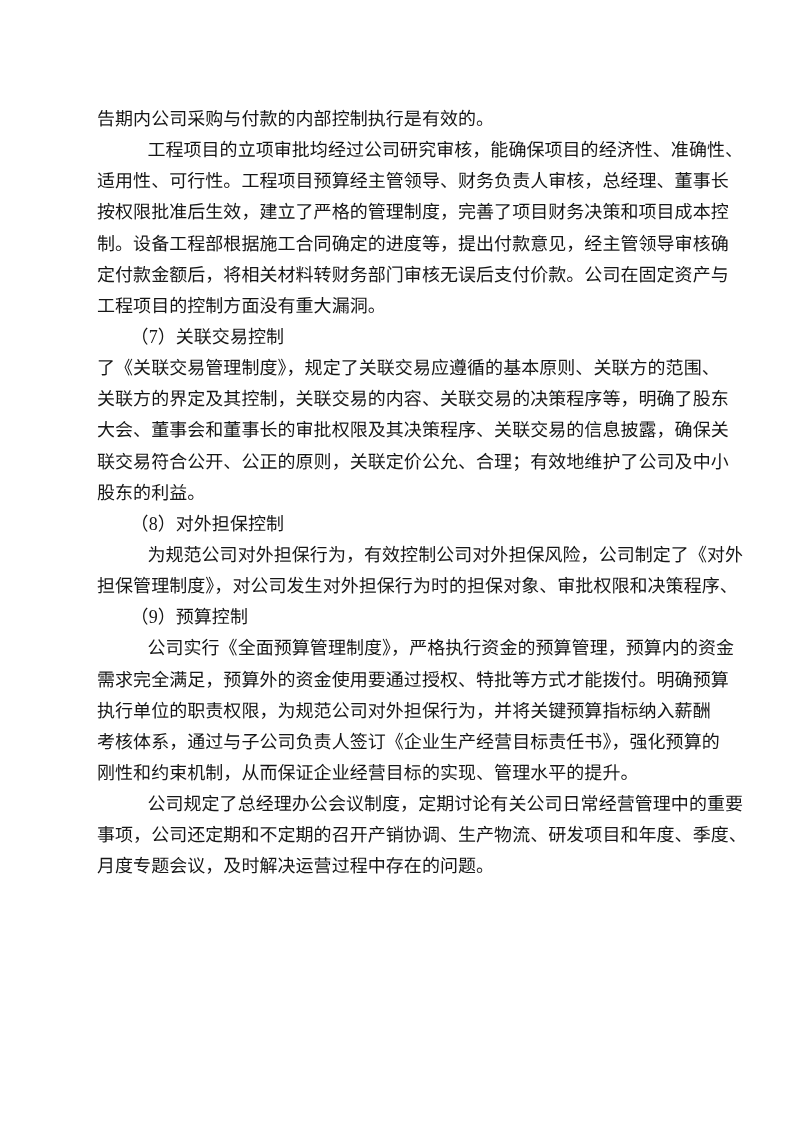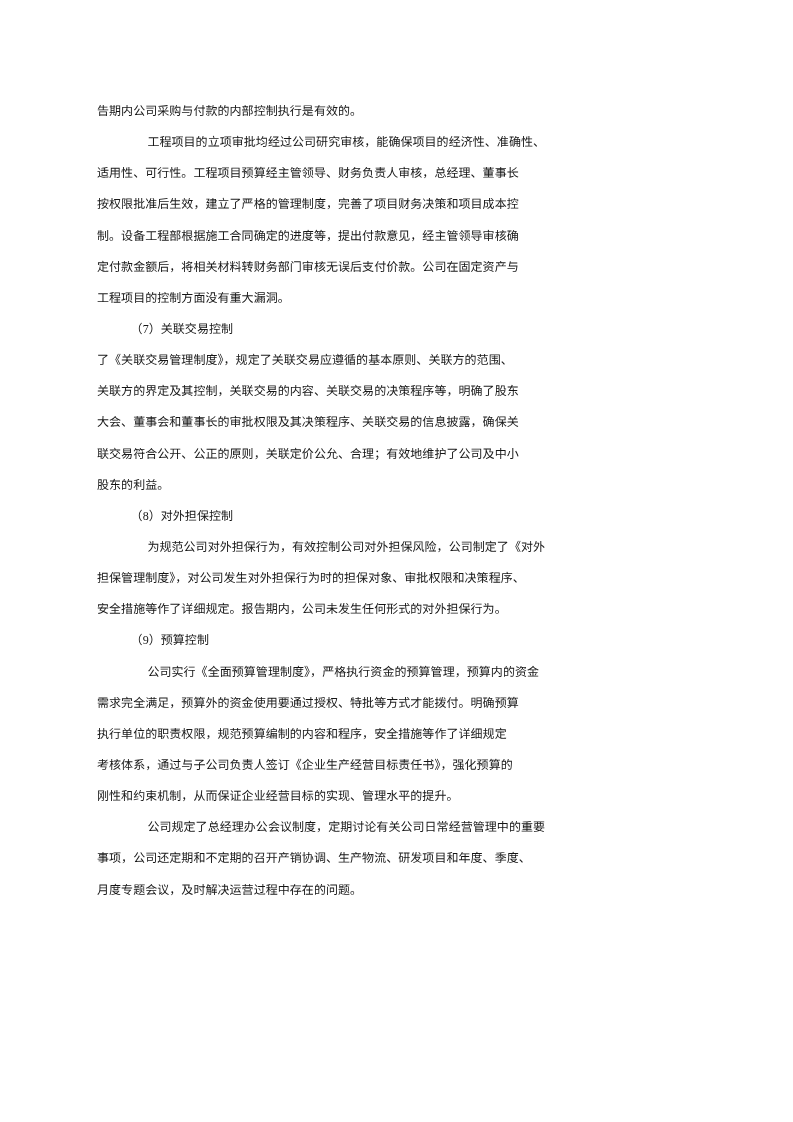--- a/index.html
+++ b/index.html
@@ -13,23 +13,23 @@
     width: 793px;
     height: 1122px;
     background: #ffffff;
     overflow: hidden;
     font-family: "Liberation Serif", "DejaVu Serif", serif;
     color: #161616;
   }
   .text-block {
     position: absolute;
     left: 97px;
-    top: 96px;
+    top: 104px;
     width: 612px;
-    font-size: 12px;
+    font-size: 18px;
     line-height: 31.15px;
     letter-spacing: 0.05px;
   }
   .line {
     white-space: nowrap;
     height: 31.15px;
   }
   
   .ind2 { text-indent: 33.6px; }
   
@@ -49,24 +49,23 @@
     <div class="line">工程项目的控制方面没有重大漏洞。</div>
     <div class="line ind2">（7）关联交易控制</div>
     <div class="line">了《关联交易管理制度》，规定了关联交易应遵循的基本原则、关联方的范围、</div>
     <div class="line">关联方的界定及其控制，关联交易的内容、关联交易的决策程序等，明确了股东</div>
     <div class="line">大会、董事会和董事长的审批权限及其决策程序、关联交易的信息披露，确保关</div>
     <div class="line">联交易符合公开、公正的原则，关联定价公允、合理；有效地维护了公司及中小</div>
     <div class="line">股东的利益。</div>
     <div class="line ind2">（8）对外担保控制</div>
     <div class="line ind3">为规范公司对外担保行为，有效控制公司对外担保风险，公司制定了《对外</div>
     <div class="line">担保管理制度》，对公司发生对外担保行为时的担保对象、审批权限和决策程序、</div>
-    <div class="line">安全措施等作了详细规定。报告期内，公司未发生任何形式的对外担保行为。</div>
     <div class="line ind2">（9）预算控制</div>
     <div class="line ind3">公司实行《全面预算管理制度》，严格执行资金的预算管理，预算内的资金</div>
     <div class="line">需求完全满足，预算外的资金使用要通过授权、特批等方式才能拨付。明确预算</div>
-    <div class="line">执行单位的职责权限，规范预算编制的内容和程序，安全措施等作了详细规定</div>
+    <div class="line">执行单位的职责权限，为规范公司对外担保行为，并将关键预算指标纳入薪酬</div>
     <div class="line">考核体系，通过与子公司负责人签订《企业生产经营目标责任书》，强化预算的</div>
     <div class="line">刚性和约束机制，从而保证企业经营目标的实现、管理水平的提升。</div>
     <div class="line ind3">公司规定了总经理办公会议制度，定期讨论有关公司日常经营管理中的重要</div>
     <div class="line">事项，公司还定期和不定期的召开产销协调、生产物流、研发项目和年度、季度、</div>
     <div class="line">月度专题会议，及时解决运营过程中存在的问题。</div>
   </div>
 </div>
 
 </body></html>

